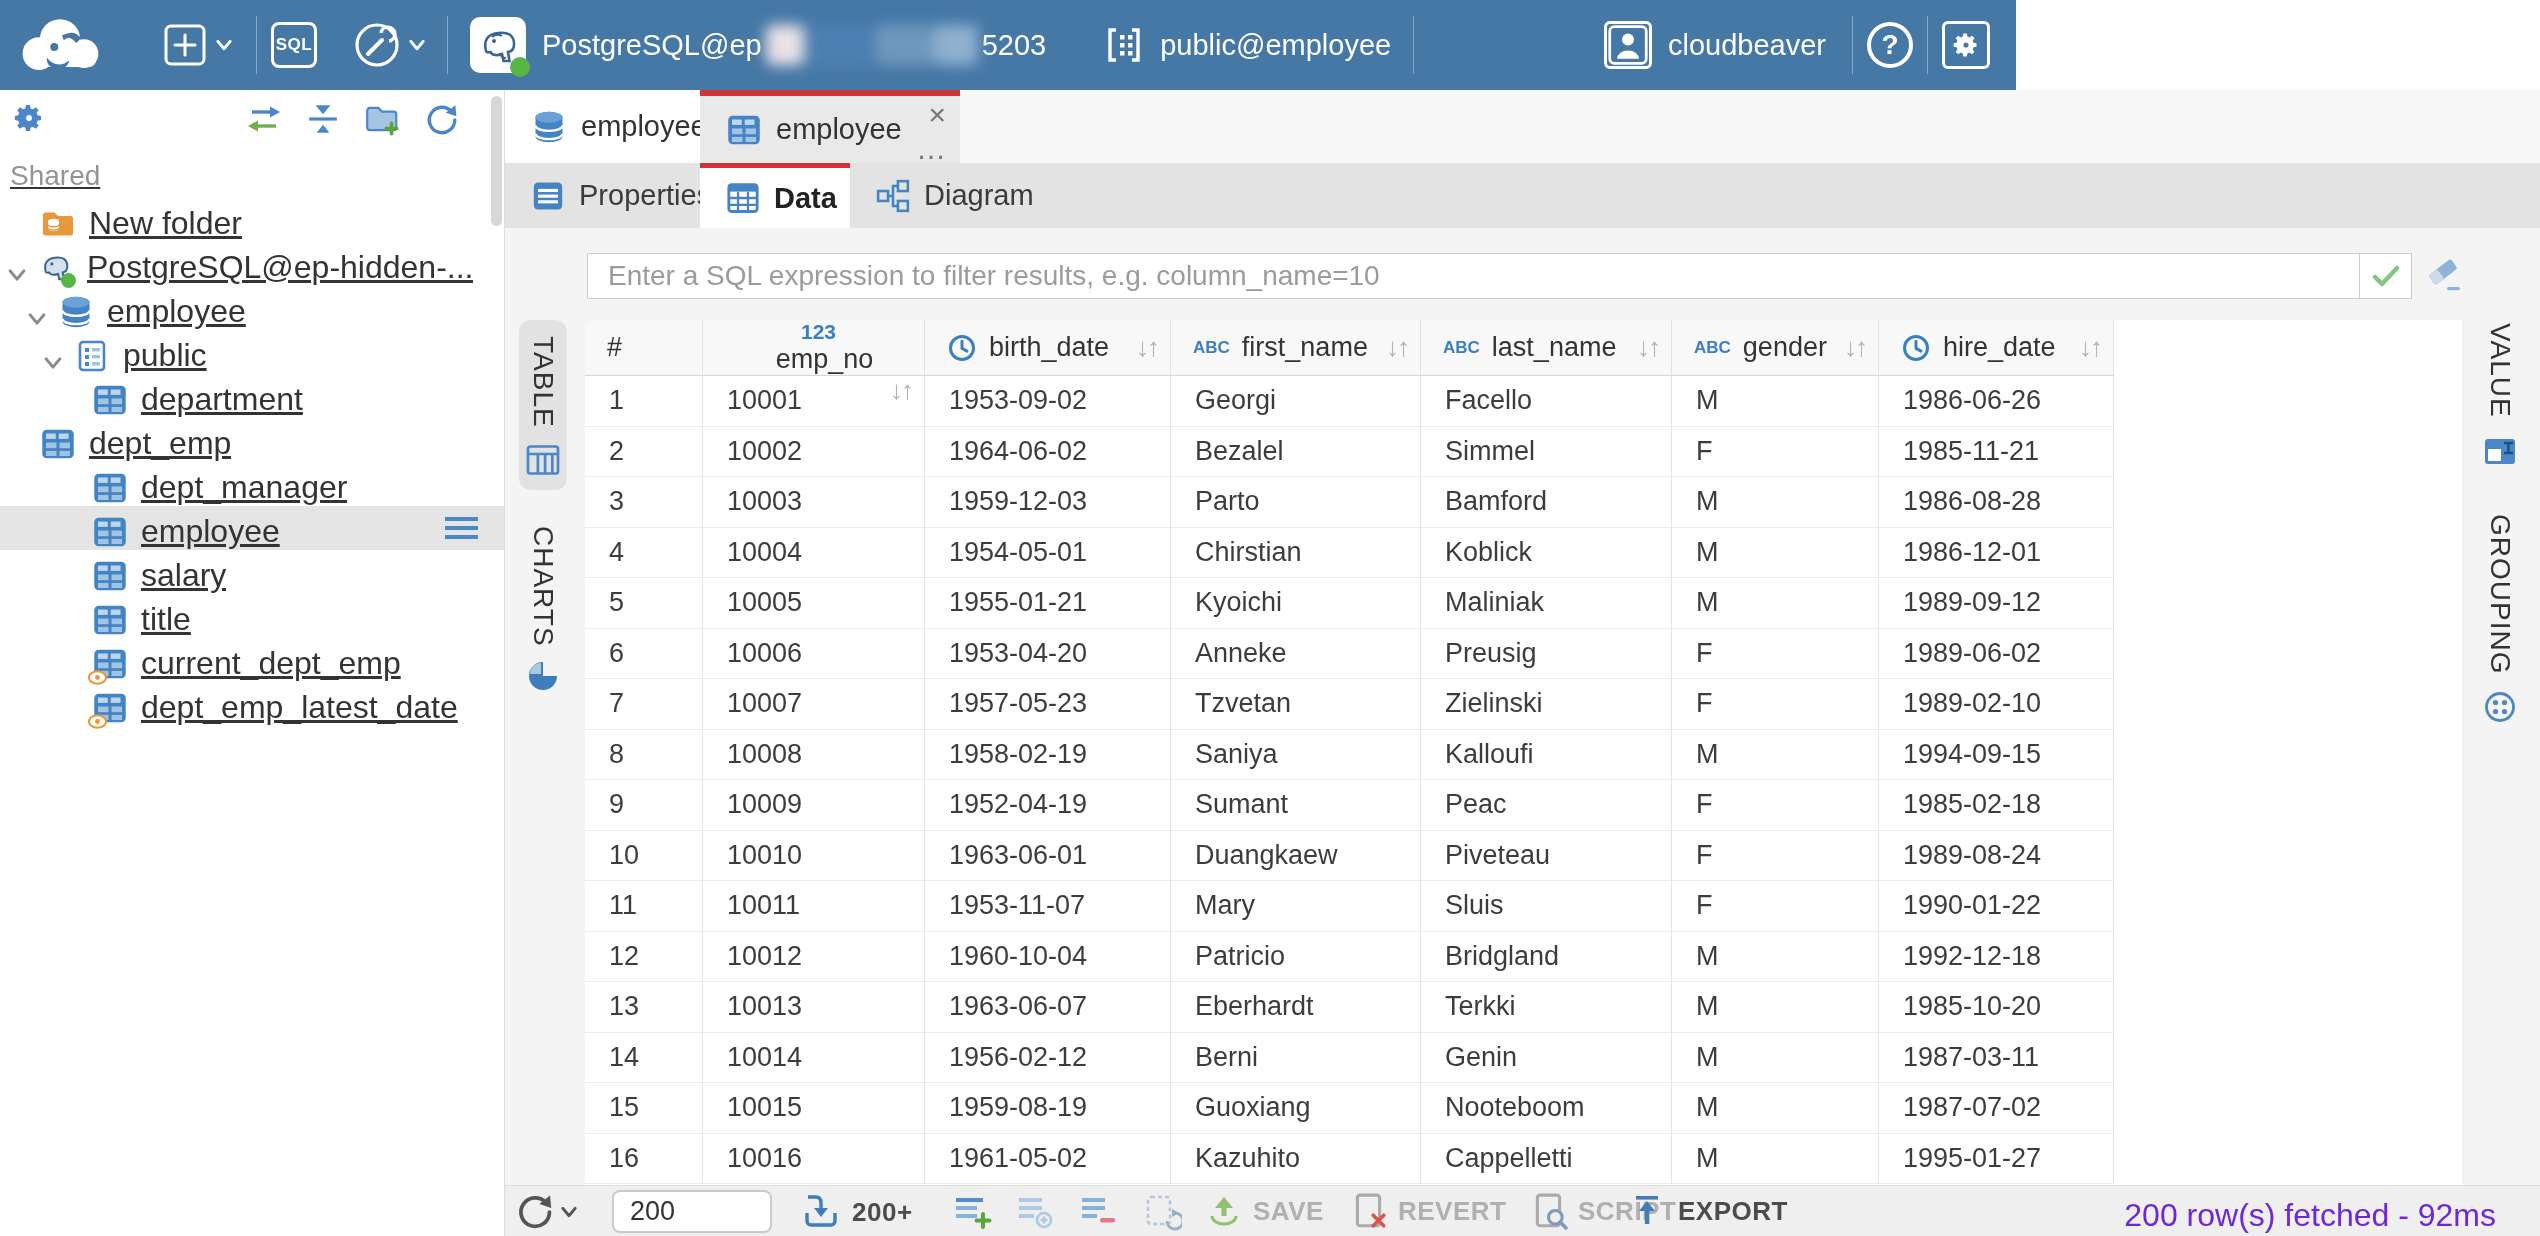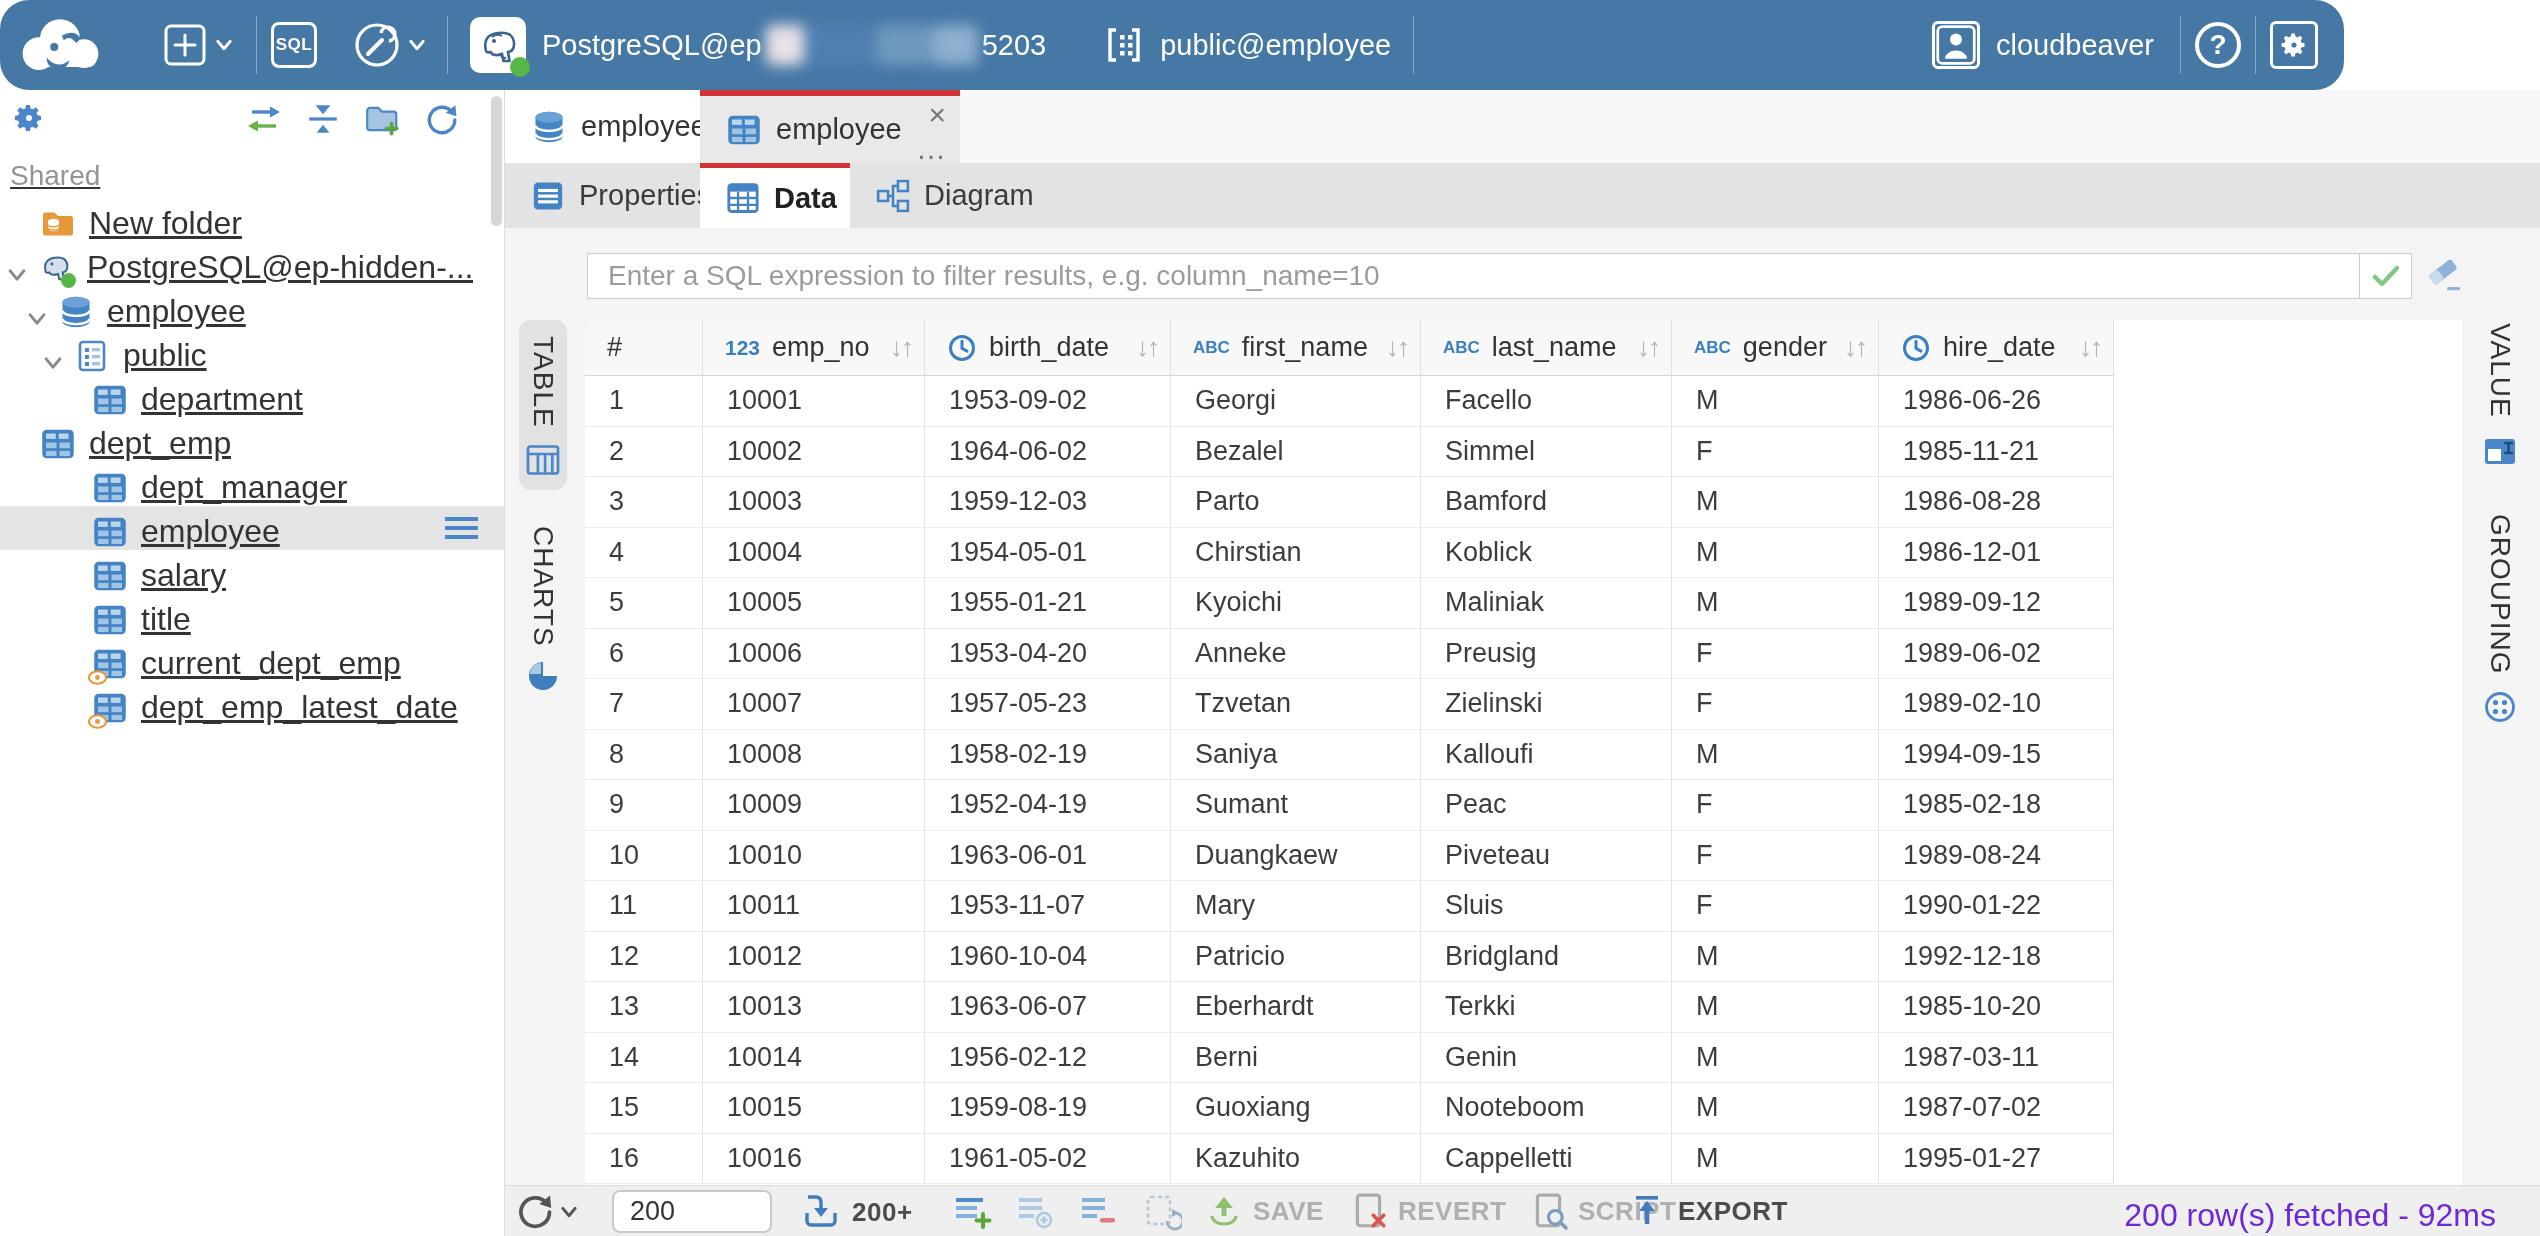--- a/index.html
+++ b/index.html
@@ -1,22 +1,22 @@
 <!DOCTYPE html>
 <html><head>
 <meta charset="utf-8">
 <style>
   * { margin:0; padding:0; box-sizing:border-box; }
   html,body { width:2540px; height:1236px; overflow:hidden; background:#fff;
               font-family:"Liberation Sans", sans-serif; color:#333; }
   .screen { position:relative; width:2540px; height:1236px; }
 
   
-  .topbar { position:absolute; left:0; top:0; width:2344px; height:90px;
-            background:#4678a6; display:flex; align-items:center;border-radius:29px; }
+  .topbar { position:absolute; left:0; top:0; width:2016px; height:90px;
+            background:#4678a6; display:flex; align-items:center; }
   .topbar .sep { width:1px; height:58px; background:rgba(255,255,255,.35); margin:0 14px; }
   .hicon { display:flex; align-items:center; justify-content:center; cursor:pointer; }
   .logo { margin-left:14px; width:92px; height:64px; }
   .sqlbadge { width:46px; height:46px; border:3px solid #fff; border-radius:8px;
               display:flex; align-items:center; justify-content:center;
               color:#fff; font-weight:bold; font-size:17px; letter-spacing:.5px; }
   .conn-chip, .schema-chip, .user-chip { display:flex; align-items:center; color:#fff; font-size:29px; }
   .pgbox { width:56px; height:56px; background:#fff; border-radius:10px; position:relative;
            display:flex; align-items:center; justify-content:center; margin-right:16px; }
   .pgdot { position:absolute; right:-4px; bottom:-4px; width:20px; height:20px;
@@ -102,21 +102,21 @@
   .hcell { display:flex; align-items:center; padding-left:22px; background:#f8f8f8;
            border-right:1px solid #e2e2e2; border-bottom:1px solid #d6d6d6;
            font-size:27px; color:#333; cursor:pointer; flex:none; }
   .hfiller { flex:1 1 auto; background:#fff; }
   .ticon { color:#3a7fc1; font-weight:bold; margin-right:12px; }
   .ticon.n123 { font-size:21px; }
   .ticon.abc { font-size:17px; letter-spacing:0; }
   .clockico { margin-right:12px; }
   .sort { margin-left:auto; margin-right:12px; color:#b4b4b4; font-size:26px; cursor:pointer; }
   .sort::after { content:"\2193\2191"; letter-spacing:-2px; }
-  .c0 { width:118px; } .c1 { width:222px; } .c2 { width:246px; } .c3 { width:250px; }
+  .c0 { width:118px; } .c1 { width:222px;flex-direction:column; } .c2 { width:246px; } .c3 { width:250px; }
   .c4 { width:251px; } .c5 { width:207px; } .c6 { width:235px; }
   .grow { display:flex; height:50.5px; }
   .cell { flex:none; border-right:1px solid #e3e3e3; border-bottom:1px solid #ececec;
           font-size:27px; color:#3c3c3c; padding-left:24px; line-height:49px;
           white-space:nowrap; overflow:hidden; }
   .rfiller { flex:1 1 auto; border:none; }
 
   
   .btoolbar { position:absolute; left:505px; top:1185px; width:2035px; height:51px;
               background:#efefef; border-top:1px solid #dcdcdc; }

